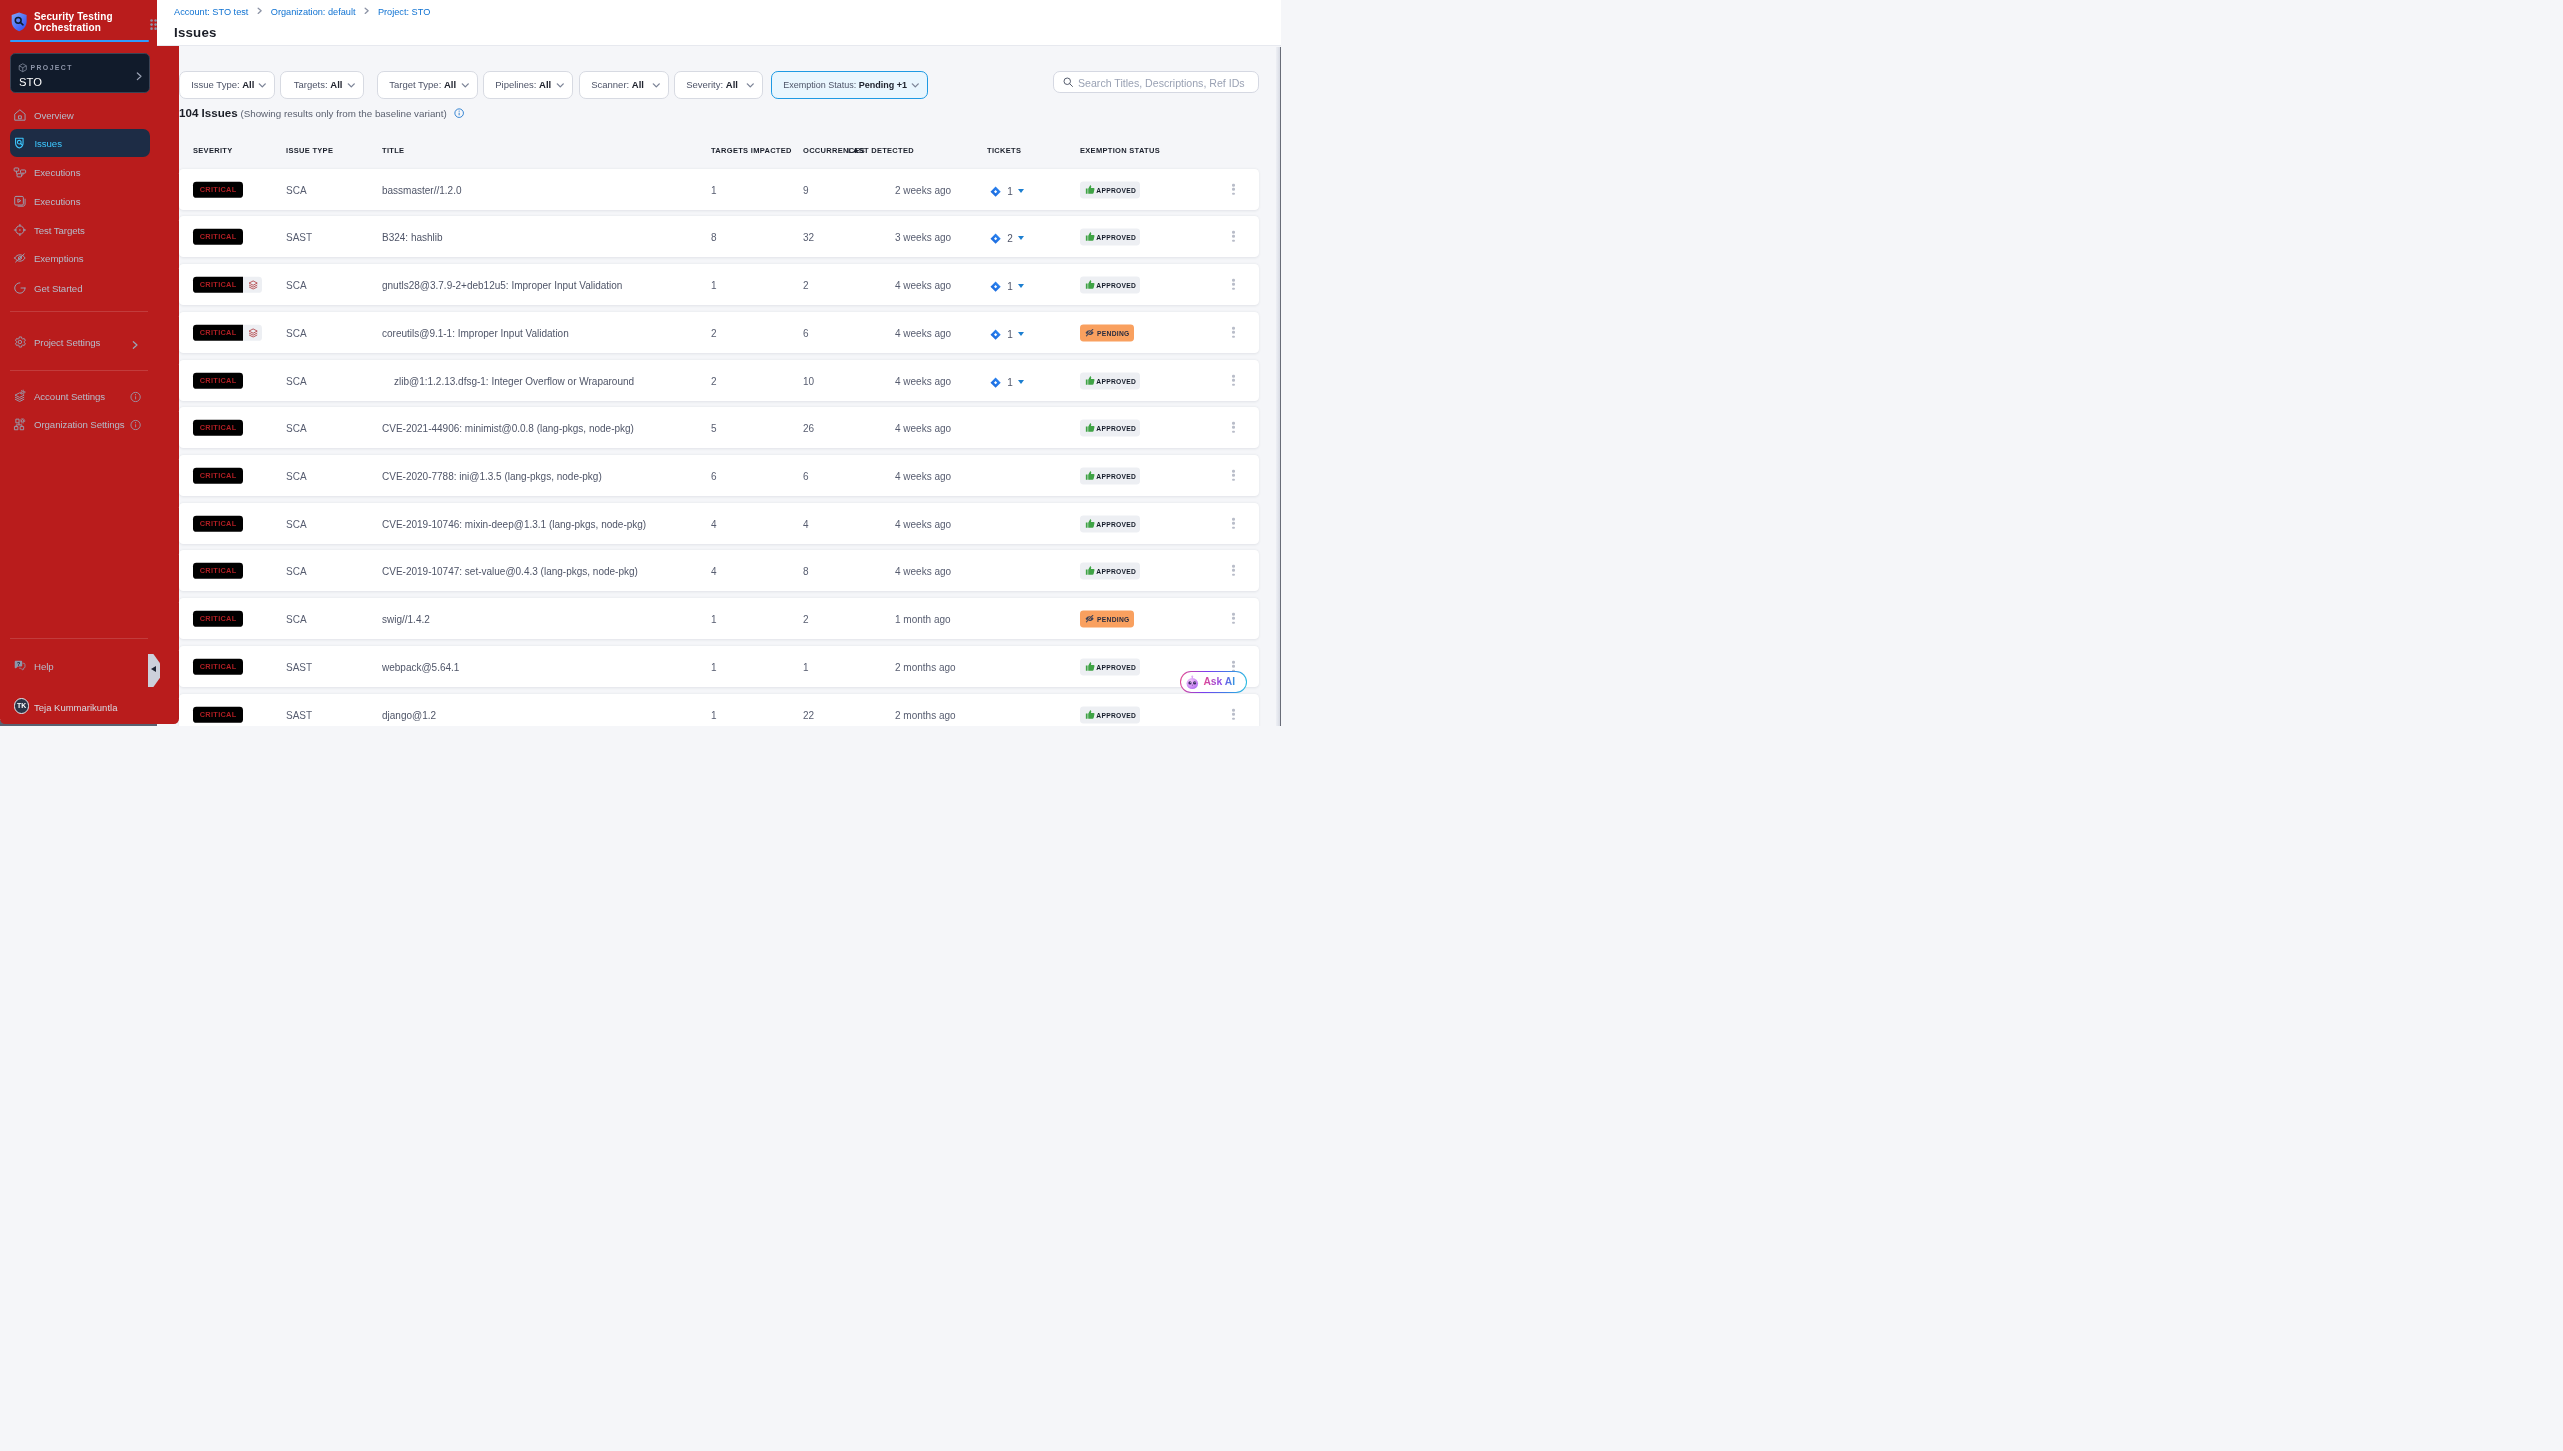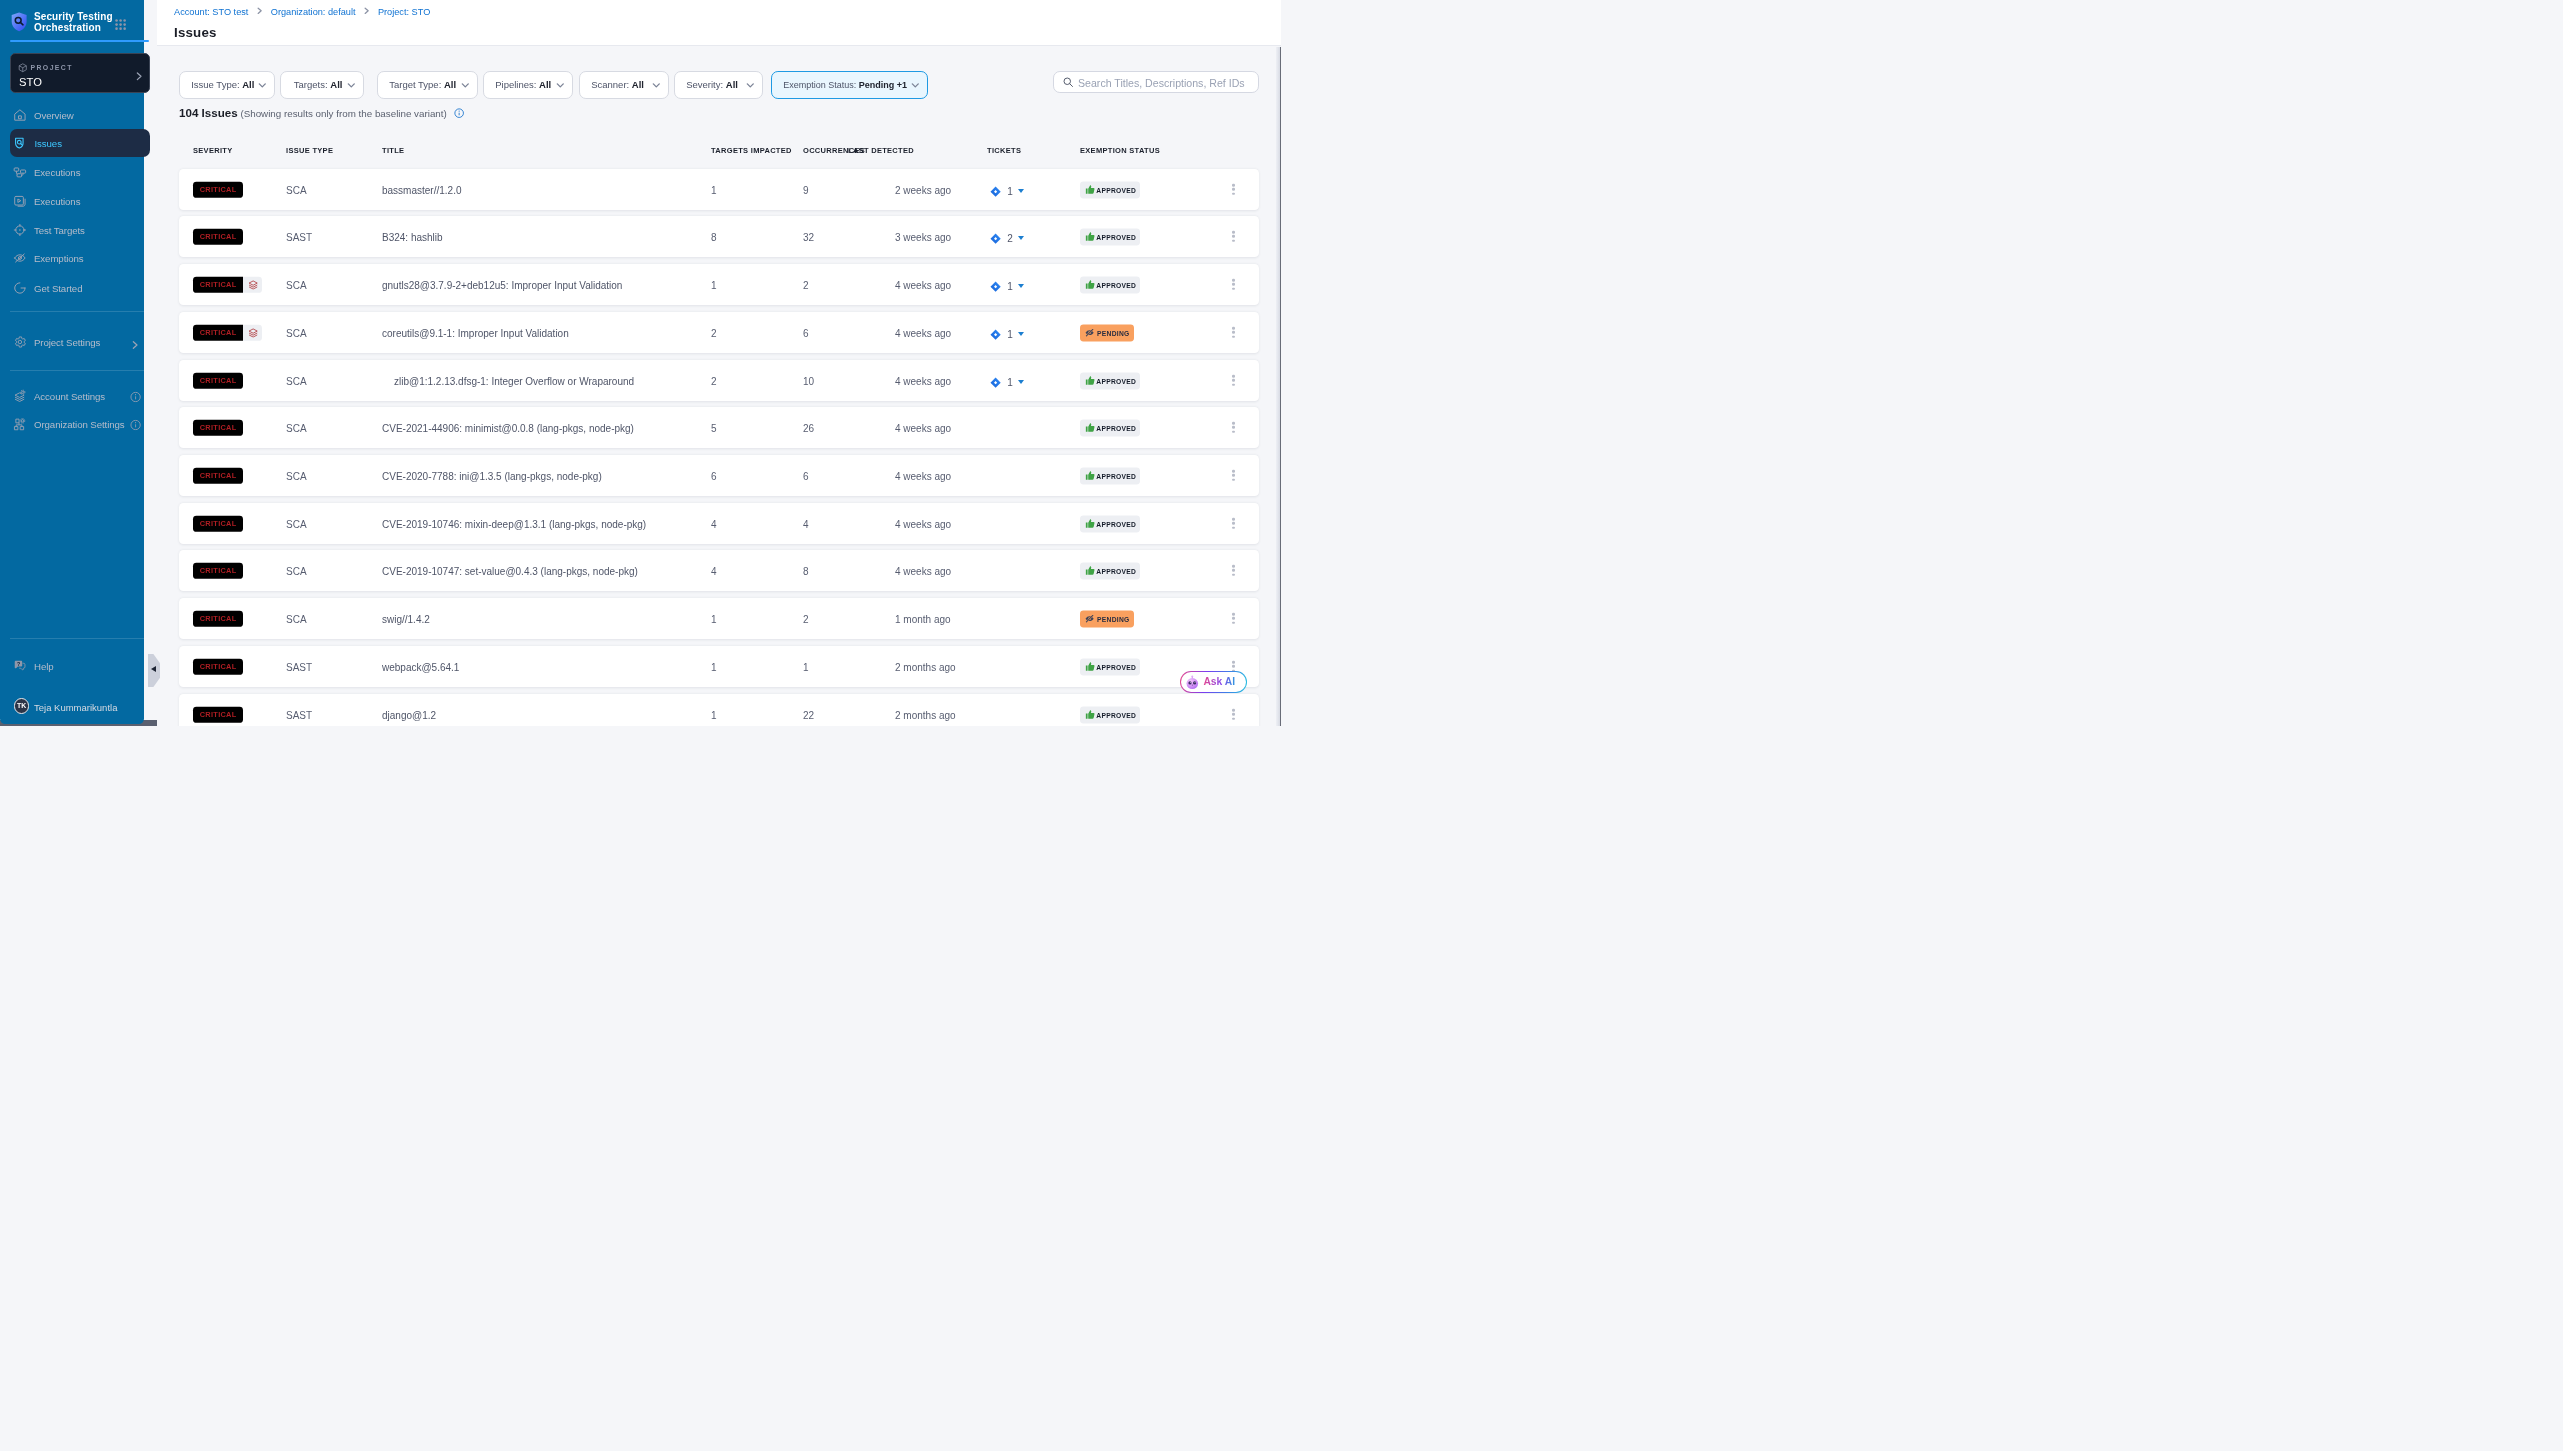--- a/index.html
+++ b/index.html
@@ -1,18 +1,18 @@
 <!DOCTYPE html>
 <html style="font-size:13.8px"><head><meta charset="utf-8"><title>Issues</title><style>
 *{margin:0;padding:0;box-sizing:border-box;}
 html,body{width:1282px;height:726px;overflow:hidden;}
 body{font-family:"Liberation Sans",sans-serif;background:#f5f6f9;position:relative;}
 
 
-#sidebar{position:absolute;left:0;top:0;width:144px;height:724px;background:#0369a1;border-radius:0 0 5.2px 5.2px;}
+#sidebar{position:absolute;left:0;top:0;width:179px;height:724px;background:#b91c1c;border-radius:0 0 5.2px 5.2px;}
 #bstrip{position:absolute;left:0;top:720px;width:157px;height:6px;background:#5a6070;}
 #logo-shield{position:absolute;left:11.2px;top:12px;width:16.3px;height:20px;}
 #logo-title{position:absolute;left:34px;top:12px;width:86px;font-size:10px;line-height:10.8px;font-weight:bold;color:#fff;letter-spacing:0.1px;}
 #grid-ic{position:absolute;right:18px;top:18px;width:11.2px;height:11.2px;}
 #blue-rule{position:absolute;left:9.5px;top:40px;width:139px;height:1.7px;background:#2f9bff;border-radius:0.9px;}
 #proj-card{position:absolute;left:9.5px;top:53px;width:140px;height:40px;background:#111b2b;border:0.9px solid #3a4354;border-radius:5.2px;}
 #proj-card .cube{position:absolute;left:7.7px;top:6.9px;width:9.5px;height:9.5px;}
 #proj-card .plabel{position:absolute;left:20px;top:9.5px;font-size:6.9px;font-weight:bold;letter-spacing:1.4px;color:#8d95a9;}
 #proj-card .pname{position:absolute;left:8.6px;top:22.4px;font-size:11.2px;color:#fff;}
 #proj-card .chev{position:absolute;right:6.9px;top:14.6px;width:6px;height:8.6px;}

